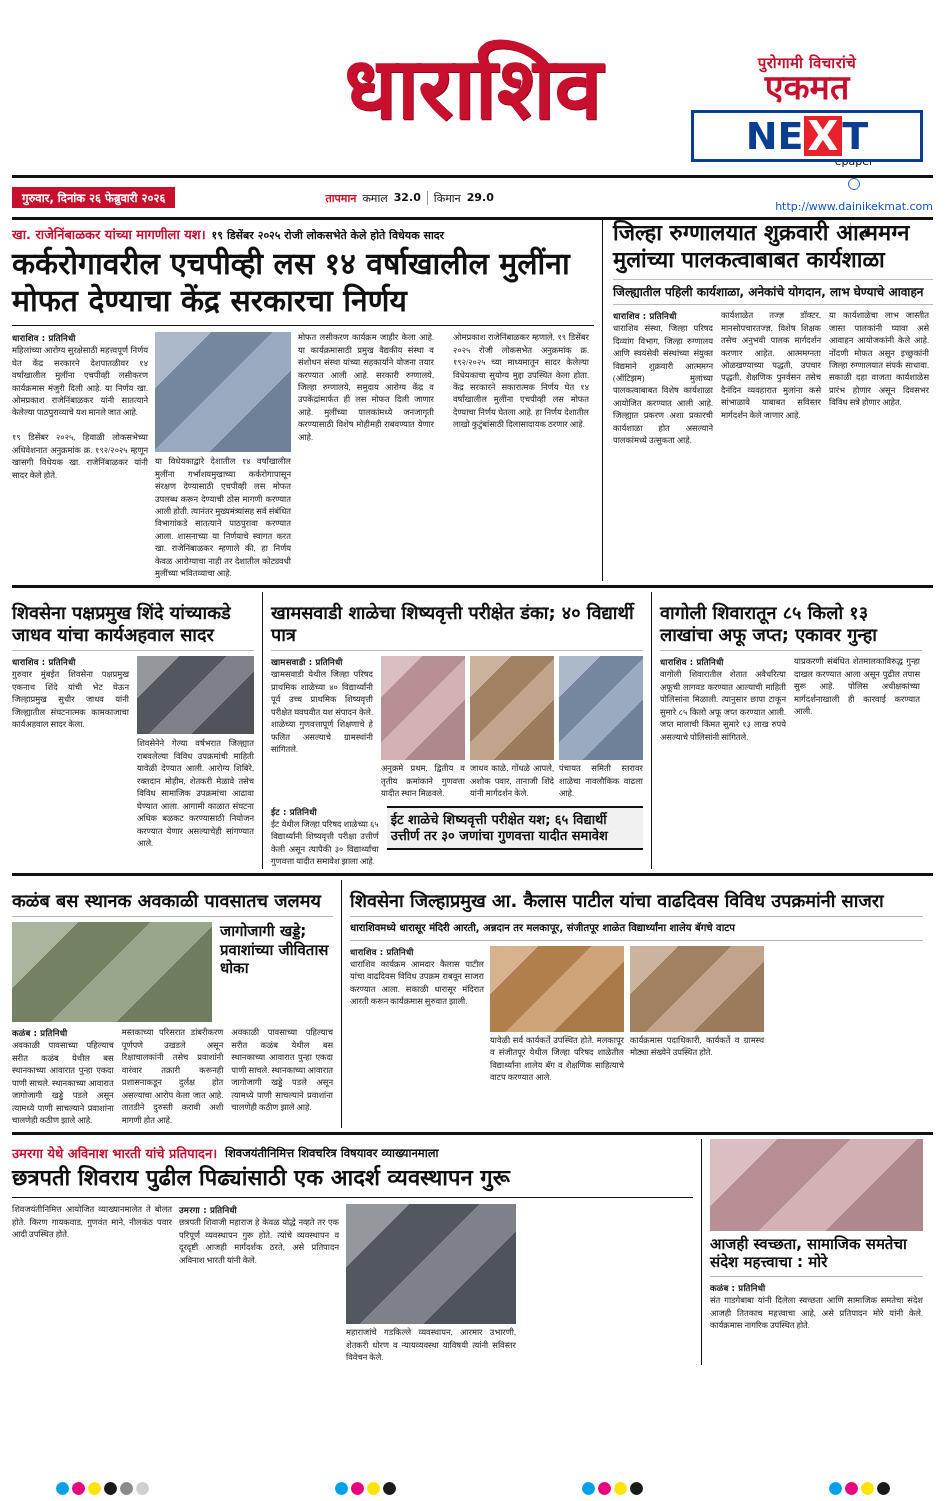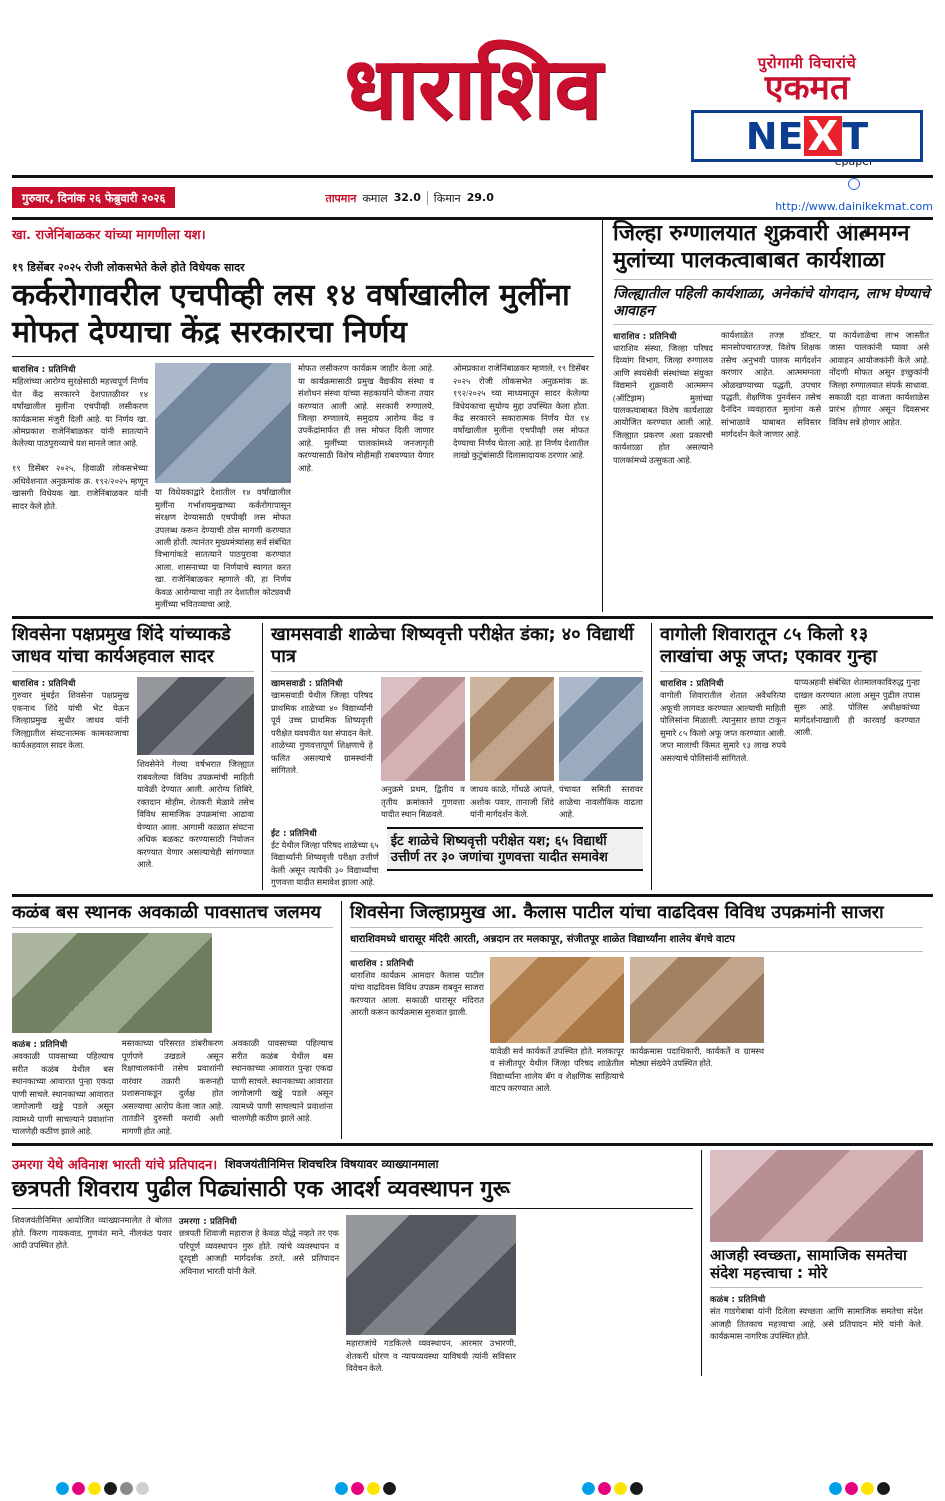--- a/index.html
+++ b/index.html
@@ -45,21 +45,21 @@
   .epaper { margin-left:auto; display:flex; align-items:center; gap:10px; font-size:11px;flex-direction:column; }
   .globe { width:12px;height:12px;border-radius:50%;border:1.5px solid #1155cc;display:inline-block;}
   .url { color:#1155cc; }
   .pagenum { border-left:1px solid #999; padding-left:10px; margin-left:10px; font-weight:700; font-size:13px;}
 
   
   .kicker { color:#c8102e; font-family:"DejaVu Sans",sans-serif; font-weight:700; font-size:13px; padding:5px 0 3px; }
   .headline { font-family:"DejaVu Sans",sans-serif; font-weight:700; color:#111; line-height:1.22; }
   .h-xl { font-size:30px; }
   .h-lg { font-size:22px; }
-  .h-md { font-size:18px; }
+  .h-md { font-size:18px;margin-top:10px; }
   .h-sm { font-size:15px; }
   .byline { font-family:"DejaVu Sans",sans-serif; font-size:8.5px; font-weight:700; color:#222; margin-bottom:2px; letter-spacing:.2px;}
   .body { font-size:8.3px; line-height:1.5; text-align:justify; color:#222; }
   .hr { border-top:1px solid #111; margin:6px 0; }
   .hr-thin { border-top:1px solid #bbb; margin:5px 0; }
 
   
   .photo { background:#b9c4cc; position:relative; overflow:hidden; }
   .photo::after{ content:""; position:absolute; inset:0;
      background:
@@ -125,21 +125,21 @@
       <span>epaper</span>
       <span class="globe"></span>
       <span class="url">http://www.dainikekmat.com</span>
       <span class="pagenum">८</span>
     </div>
   </div>
 
   <div class="top-area">
 
     <div class="top-left">
-      <div style="display:flex; gap:6px;flex-direction:column;">
+      <div style="display:flex; gap:6px;">
         <div class="kicker">खा. राजेनिंबाळकर यांच्या मागणीला यश।</div>
         <div class="kicker" style="color:#111; font-size:11px; padding-top:7px;">१९ डिसेंबर २०२५ रोजी लोकसभेते केले होते विधेयक सादर</div>
       </div>
       <div class="headline h-xl">कर्करोगावरील एचपीव्ही लस १४ वर्षाखालील मुलींना मोफत देण्याचा केंद्र सरकारचा निर्णय</div>
       <div class="hr"></div>
       <div class="cols4" style="margin-top:2px;">
         <div style="width:136px;">
           <div class="byline">धाराशिव : प्रतिनिधी</div>
           <div class="body" style="white-space:pre-line;">महिलांच्या आरोग्य सुरक्षेसाठी महत्त्वपूर्ण निर्णय घेत केंद्र सरकारने देशपातळीवर १४ वर्षांखालील मुलींना एचपीव्ही लसीकरण कार्यक्रमास मंजुरी दिली आहे. या निर्णय खा. ओमप्रकाश राजेनिंबाळकर यांनी सातत्याने केलेल्या पाठपुराव्याचे यश मानले जात आहे.
 
@@ -154,21 +154,21 @@
         </div>
         <div style="width:136px;margin-left:12px;">
           <div class="body">ओमप्रकाश राजेनिंबाळकर म्हणाले, १९ डिसेंबर २०२५ रोजी लोकसभेत अनुक्रमांक क्र. १९२/२०२५ च्या माध्यमातून सादर केलेल्या विधेयकाचा सुयोग्य मुद्दा उपस्थित केला होता. केंद्र सरकारने सकारात्मक निर्णय घेत १४ वर्षांखालील मुलींना एचपीव्ही लस मोफत देण्याचा निर्णय घेतला आहे. हा निर्णय देशातील लाखो कुटुंबांसाठी दिलासादायक ठरणार आहे.</div>
         </div>
       </div>
     </div>
 
     <div class="top-right">
       <div class="headline h-lg">जिल्हा रुग्णालयात शुक्रवारी आत्ममग्न मुलांच्या पालकत्वाबाबत कार्यशाळा</div>
       <div class="hr-thin"></div>
-      <div class="headline" style="font-size:14px;font-style:italic;">जिल्ह्यातील पहिली कार्यशाळा, अनेकांचे योगदान, लाभ घेण्याचे आवाहन</div>
+      <div class="headline" style="font-size:12px;">जिल्ह्यातील पहिली कार्यशाळा, अनेकांचे योगदान, लाभ घेण्याचे आवाहन</div>
       <div class="hr-thin"></div>
       <div class="cols3" style="margin-top:2px;">
         <div style="width:100px;">
           <div class="byline">धाराशिव : प्रतिनिधी</div>
           <div class="body">धाराशिव संस्था, जिल्हा परिषद दिव्यांग विभाग, जिल्हा रुग्णालय आणि स्वयंसेवी संस्थांच्या संयुक्त विद्यमाने शुक्रवारी आत्ममग्न (ऑटिझम) मुलांच्या पालकत्वाबाबत विशेष कार्यशाळा आयोजित करण्यात आली आहे. जिल्ह्यात प्रकरण अशा प्रकारची कार्यशाळा होत असल्याने पालकांमध्ये उत्सुकता आहे.</div>
         </div>
         <div style="width:100px;">
           <div class="body">कार्यशाळेत तज्ज्ञ डॉक्टर, मानसोपचारतज्ज्ञ, विशेष शिक्षक तसेच अनुभवी पालक मार्गदर्शन करणार आहेत. आत्ममग्नता ओळखण्याच्या पद्धती, उपचार पद्धती, शैक्षणिक पुनर्वसन तसेच दैनंदिन व्यवहारात मुलांना कसे सांभाळावे याबाबत सविस्तर मार्गदर्शन केले जाणार आहे.</div>
         </div>
         <div style="width:100px;">
@@ -237,36 +237,39 @@
 
     <div style="width:270px; padding-left:8px;">
       <div class="headline h-md">वागोली शिवारातून ८५ किलो १३ लाखांचा अफू जप्त; एकावर गुन्हा</div>
       <div class="hr-thin"></div>
       <div class="cols2">
         <div style="width:126px;">
           <div class="byline">धाराशिव : प्रतिनिधी</div>
           <div class="body">वागोली शिवारातील शेतात अवैधरित्या अफूची लागवड करण्यात आल्याची माहिती पोलिसांना मिळाली. त्यानुसार छापा टाकून सुमारे ८५ किलो अफू जप्त करण्यात आली. जप्त मालाची किंमत सुमारे १३ लाख रुपये असल्याचे पोलिसांनी सांगितले.</div>
         </div>
         <div style="width:126px;">
-          <div class="body">याप्यअहवी संबंधित शेतमालकाविरुद्ध गुन्हा दाखल करण्यात आला असून पुढील तपास सुरू आहे. पोलिस अधीक्षकांच्या मार्गदर्शनाखाली ही कारवाई करण्यात आली.</div>
+          <div class="body">याप्रकरणी संबंधित शेतमालकाविरुद्ध गुन्हा दाखल करण्यात आला असून पुढील तपास सुरू आहे. पोलिस अधीक्षकांच्या मार्गदर्शनाखाली ही कारवाई करण्यात आली.</div>
         </div>
       </div>
     </div>
   </div>
 
   <div class="rule-thick" style="margin-top:4px;"></div>
 
   <div class="mid-area" style="margin-top:4px;">
 
     <div style="width:330px; padding-right:8px; border-right:1px solid #111;">
       <div class="headline h-md">कळंब बस स्थानक अवकाळी पावसातच जलमय</div>
       <div class="hr-thin"></div>
       <div style="display:flex; gap:8px;">
         <div style="width:200px;">
           <div class="photo green" style="height:100px;"></div>
+        </div>
+        <div style="width:110px;">
+          <div class="headline h-sm">जागोजागी खड्डे; प्रवाशांच्या जीवितास धोका</div>
         </div>
       </div>
       <div class="cols3" style="margin-top:5px;">
         <div style="width:104px;">
           <div class="byline">कळंब : प्रतिनिधी</div>
           <div class="body">अवकाळी पावसाच्या पहिल्याच सरीत कळंब येथील बस स्थानकाच्या आवारात पुन्हा एकदा पाणी साचले. स्थानकाच्या आवारात जागोजागी खड्डे पडले असून त्यामध्ये पाणी साचल्याने प्रवाशांना चालणेही कठीण झाले आहे.</div>
         </div>
         <div style="width:104px;">
           <div class="body">मस्तकाच्या परिसरात डांबरीकरण पूर्णपणे उखडले असून रिक्षाचालकांनी तसेच प्रवाशांनी वारंवार तक्रारी करूनही प्रशासनाकडून दुर्लक्ष होत असल्याचा आरोप केला जात आहे. तातडीने दुरुस्ती करावी अशी मागणी होत आहे.</div>
         </div>

